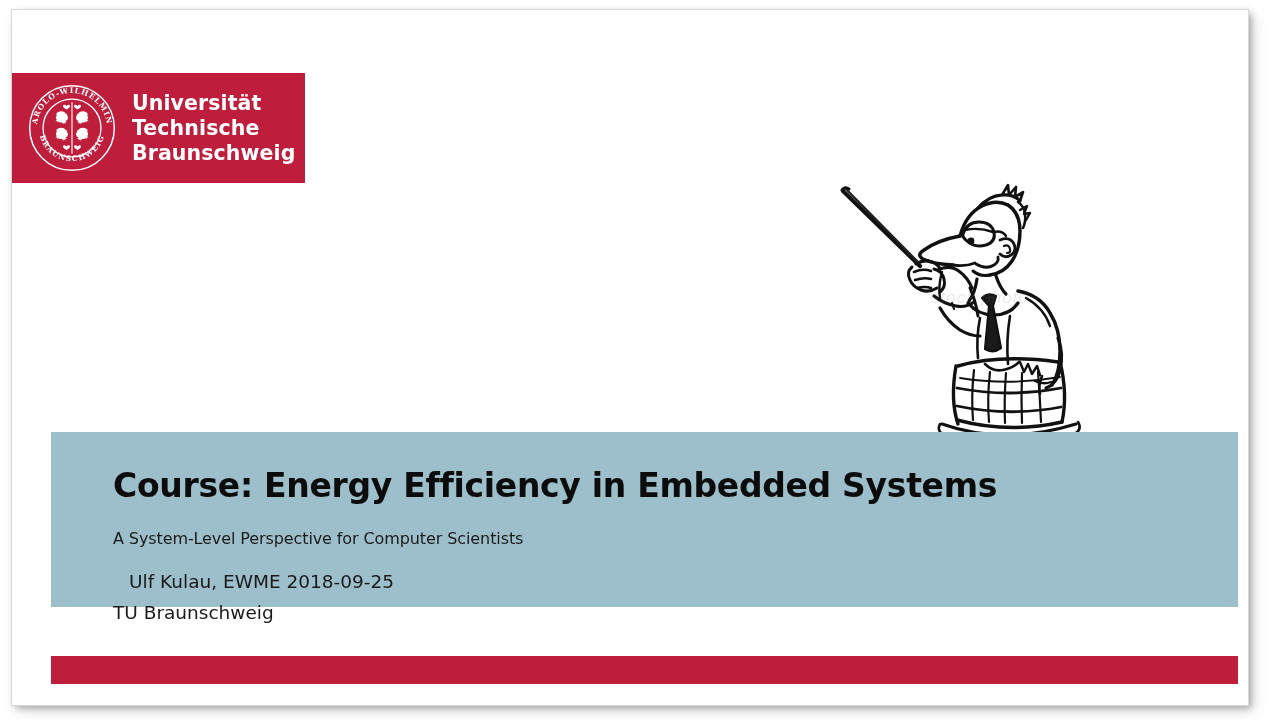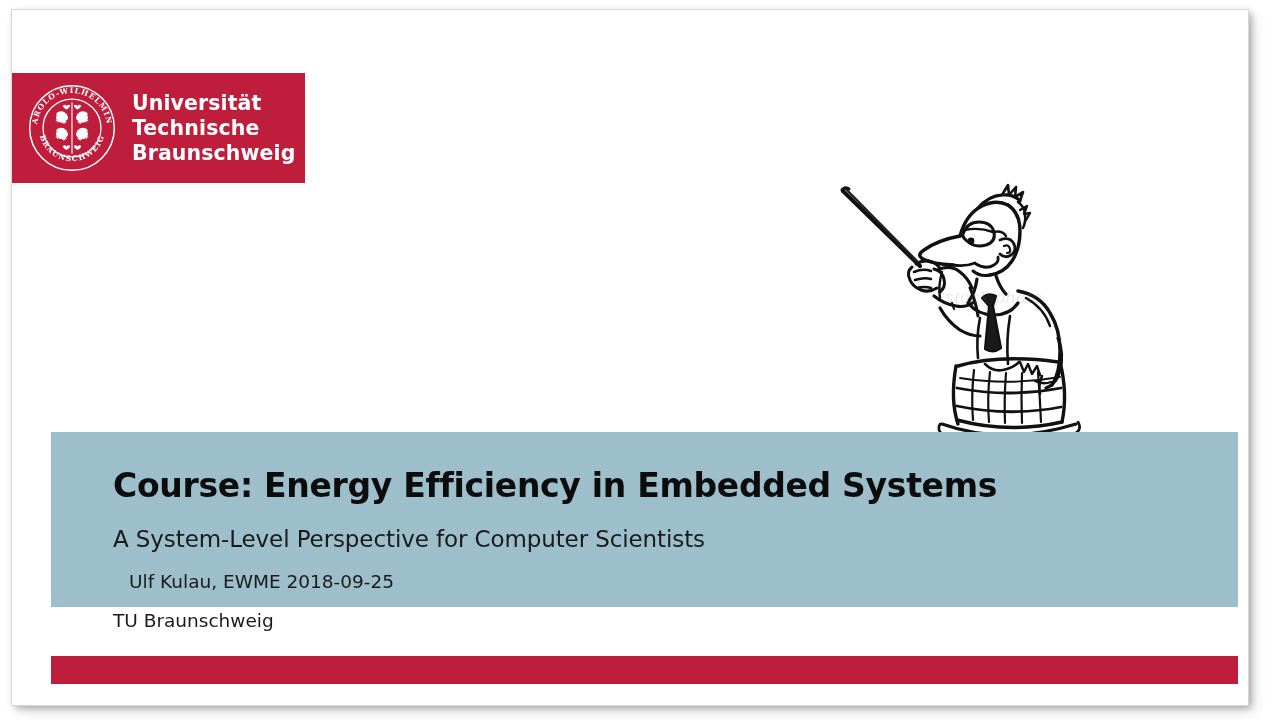--- a/index.html
+++ b/index.html
@@ -66,21 +66,21 @@
   .cartoon {
     position: absolute;
     left: 818px;
     top: 138px;
     width: 290px;
     height: 300px;
   }
   .cartoon svg { display: block; width: 100%; height: 100%; }
   .wm {
     position: absolute;
-    left: 74px;
+    left: 60px;
     top: 140px;
     width: 180px;
     text-align: center;
     font-family: "Liberation Sans", sans-serif;
     font-size: 17px;
     letter-spacing: 1px;
     color: rgba(120,120,120,0.16);
     user-select: none;
     pointer-events: none;
     font-style: italic;
@@ -103,21 +103,21 @@
     font-size: 33px;
     line-height: 40px;
     letter-spacing: -0.3px;
     color: #0c0c0c;
     margin: 0;
     white-space: nowrap;
   }
   .slide-subtitle {
     font-family: "DejaVu Sans", sans-serif;
     font-weight: normal;
-    font-size: 23px;
+    font-size: 16px;
     line-height: 30px;
     letter-spacing: -0.1px;
     color: #1a1a1a;
     margin: 18px 0 0 0;
     white-space: nowrap;
   }
   .slide-author {
     font-family: "DejaVu Sans", sans-serif;
     font-weight: normal;
     font-size: 18.5px;
@@ -125,21 +125,21 @@
     color: #1a1a1a;
     margin: 16px 0 0 16px;
     white-space: nowrap;
   }
   .slide-affiliation {
     font-family: "DejaVu Sans", sans-serif;
     font-weight: normal;
     font-size: 18.5px;
     line-height: 24px;
     color: #1a1a1a;
-    margin: 15px 0 0 0;
+    margin: 7px 0 0 0;
     white-space: nowrap;
   }
 
   
   .footer-band {
     position: absolute;
     left: 39px;
     top: 646px;
     width: 1187px;
     height: 28px;

